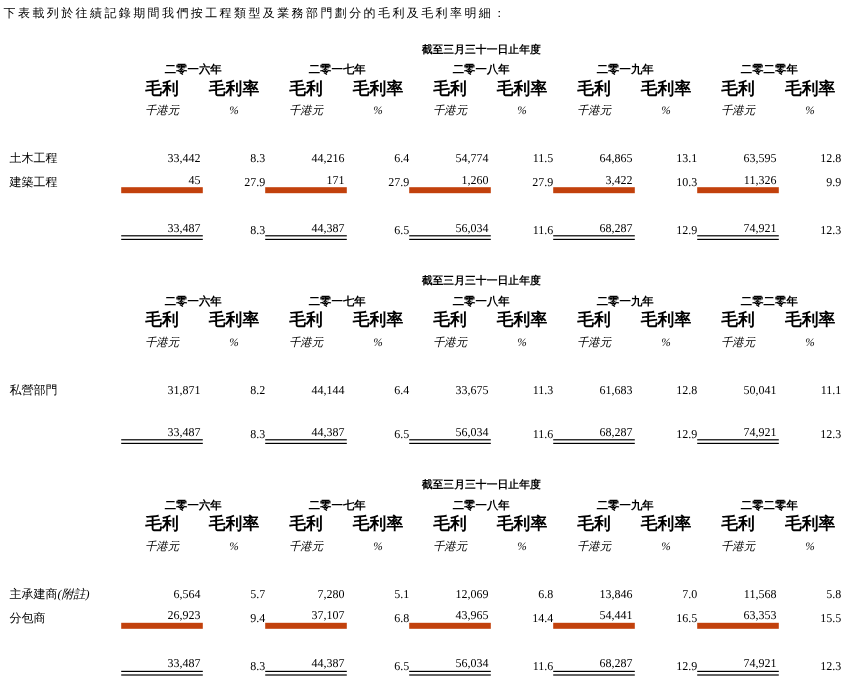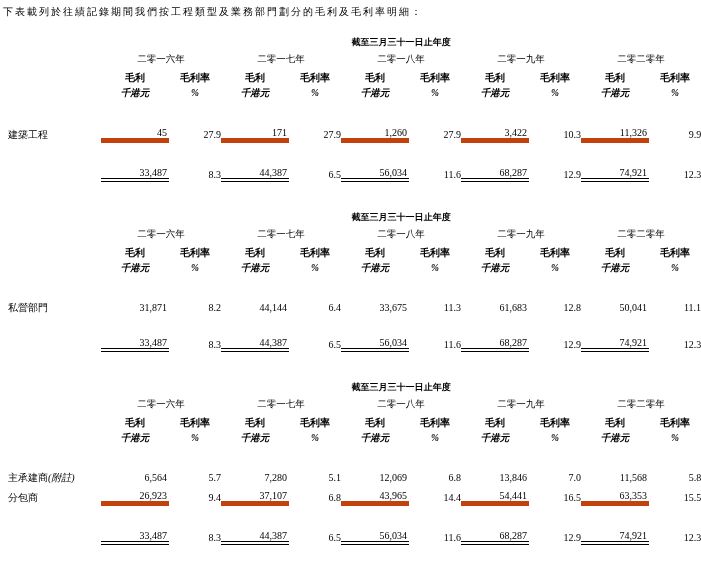--- a/index.html
+++ b/index.html
@@ -17,25 +17,25 @@
   }
   #sections table:first-child{margin-top:16px;}
   #sections table + table{margin-top:27px;}
   col.cl{width:101px}
   col.ca{width:68px}
   col.cp{width:52px}
   td{padding:0;vertical-align:bottom;line-height:1.15;font-size:10px;}
   .r-cap td{height:14px}
   .cap{font-weight:bold;font-size:9.5px;text-align:center;font-family:"Liberation Sans","DejaVu Sans",sans-serif;transform:scale(0.95);}
   .r-years td{height:17px}
-  .year{font-weight:normal;font-size:9.5px;text-align:center;}
+  .year{font-weight:bold;font-size:9.5px;text-align:center;}
   .r-met td{height:18px}
-  .h{font-weight:bold;font-size:10px;text-align:center;}
+  .h{font-weight:bold;font-size:14px;text-align:center;}
   .r-unit td{height:16px}
-  .u{font-style:italic;font-size:9.5px;text-align:center;font-weight:bold;}
+  .u{font-style:italic;font-size:9.5px;text-align:center;}
   .sp1 td{height:21px}
   .sp2 td{height:16px}
   .r-data td{height:18px}
   .r-total td{height:19px}
   .num{text-align:right;}
   td.amt{padding-right:2px;}
   .lbl{text-align:left;padding-left:8px;white-space:nowrap;}
   .note{font-style:italic;}
   .ul{border-bottom:5px solid #c2410c;}
   .dul{border-bottom:4px double #000;}
@@ -95,20 +95,33 @@
             <td class="u">千港元</td>
             <td class="u">%</td>
             <td class="u">千港元</td>
             <td class="u">%</td>
             <td class="u">千港元</td>
             <td class="u">%</td>
           </tr>
       <tr class="sp sp1">
         <td colspan="11"></td>
       </tr>
+      <tr class="r-data">
+            <td class="lbl"><span>土木工程</span></td>
+            <td class="num amt">33,442</td>
+            <td class="num pct">8.3</td>
+            <td class="num amt">44,216</td>
+            <td class="num pct">6.4</td>
+            <td class="num amt">54,774</td>
+            <td class="num pct">11.5</td>
+            <td class="num amt">64,865</td>
+            <td class="num pct">13.1</td>
+            <td class="num amt">63,595</td>
+            <td class="num pct">12.8</td>
+          </tr>
           <tr class="r-data">
             <td class="lbl"><span>建築工程</span></td>
             <td class="num amt ul">45</td>
             <td class="num pct">27.9</td>
             <td class="num amt ul">171</td>
             <td class="num pct">27.9</td>
             <td class="num amt ul">1,260</td>
             <td class="num pct">27.9</td>
             <td class="num amt ul">3,422</td>
             <td class="num pct">10.3</td>

